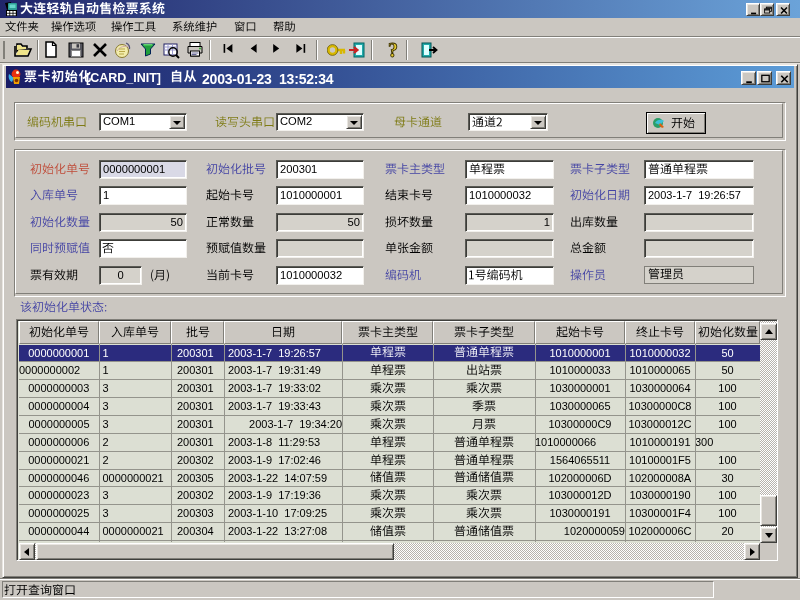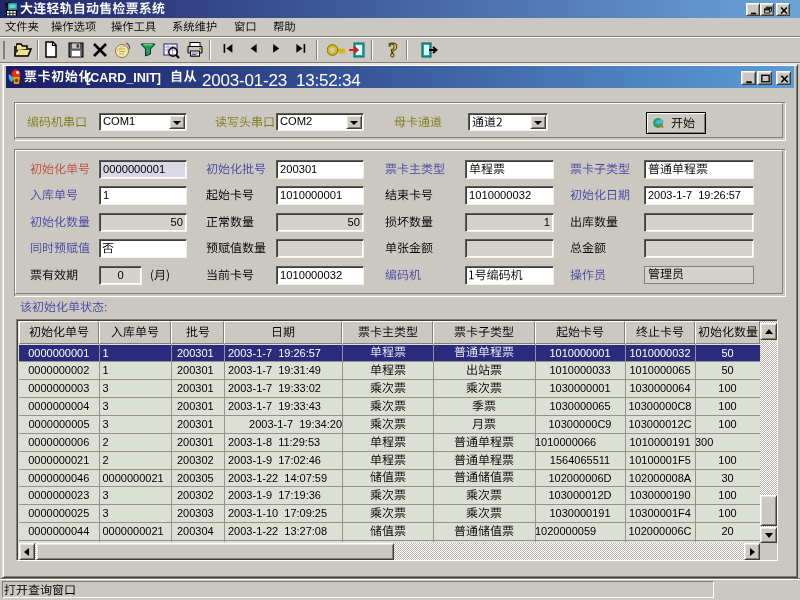--- a/index.html
+++ b/index.html
@@ -307,21 +307,21 @@
     <use href="#g28" x="13.6" y="11.1"></use>
     <use href="#g29" x="27.2" y="11.1"></use>
     <use href="#g30" x="40.8" y="11.1"></use>
     <use href="#g31" x="54.4" y="11.1"></use>
   </svg>
 <div class="abs at" style="left:86px;top:70.5px;color:#fff;font-weight:bold;font-size:12.5px">[CARD_INIT]</div>
 <svg class="ck" style="left:170px;top:70.0px;color:#fff" width="28" height="14" viewBox="0 0 28 14">
     <use href="#g4" x="0.0" y="11.1"></use>
     <use href="#g32" x="13.6" y="11.1"></use>
   </svg>
-<div class="abs at" style="left:202px;top:71px;color:#fff;font-weight:normal;font-size:17px;letter-spacing:-0.2px">2003-01-23&nbsp; 13:52:34</div>
+<div class="abs at" style="left:202px;top:71px;color:#fff;font-weight:bold;font-size:14px;letter-spacing:-0.2px">2003-01-23&nbsp; 13:52:34</div>
 <div class="abs btn3" style="left:741px;top:71px;width:15px;height:14px">
     <svg width="13" height="12" viewBox="0 0 13 13" style="position:absolute;left:1px;top:1px">
       <rect x="3" y="9" width="6" height="2" fill="#000"></rect>
     </svg>
   </div>
 <div class="abs btn3" style="left:757px;top:71px;width:15px;height:14px">
     <svg width="13" height="12" viewBox="0 0 13 13" style="position:absolute;left:1px;top:1px">
       <rect x="2.5" y="2.5" width="8" height="7" fill="none" stroke="#000" stroke-width="1.4"></rect>
     </svg>
   </div>
@@ -645,21 +645,21 @@
     <use href="#g43" x="12.0" y="10.3"></use>
     <use href="#g50" x="24.0" y="10.3"></use>
     <use href="#g57" x="36.0" y="10.3"></use>
     <use href="#g53" x="48.0" y="10.3"></use>
   </svg>
 <div class="abs gt" style="left:535px;top:344.5px;width:90px;height:17.85px;line-height:17.85px;text-align:center;color:#fff">1010000001</div>
 <div class="abs gt" style="left:625px;top:344.5px;width:70px;height:17.85px;line-height:17.85px;text-align:center;color:#fff">1010000032</div>
 <div class="abs gt" style="left:695px;top:344.5px;width:65px;height:17.85px;line-height:17.85px;text-align:center;color:#fff">50</div>
 <div class="abs" style="left:19px;top:362.4px;width:741px;height:17.9px;background:#dcdfd3"></div>
 <div class="abs" style="left:19px;top:379.2px;width:741px;height:1px;background:#94948c"></div>
-<div class="abs gt" style="left:19px;top:362.4px;width:79.5px;height:23px;line-height:17.85px;text-align:center;color:#000">0000000002</div>
+<div class="abs gt" style="left:19px;top:362.4px;width:79.5px;height:23px;line-height:17.85px;color:#000">0000000002</div>
 <div class="abs gt" style="left:102.5px;top:362.4px;width:68.5px;height:17.85px;line-height:17.85px;text-align:left;color:#000">1</div>
 <div class="abs gt" style="left:177px;top:362.4px;width:47px;height:17.85px;line-height:17.85px;text-align:left;color:#000">200301</div>
 <div class="abs gt" style="left:228px;top:362.4px;width:114px;height:17.85px;line-height:17.85px;text-align:left;color:#000">2003-1-7&nbsp;&nbsp;19:31:49</div>
 <svg class="ck" style="left:369.5px;top:364.3px;color:#000" width="37" height="13" viewBox="0 0 37 13">
     <use href="#g50" x="0.0" y="10.3"></use>
     <use href="#g57" x="12.0" y="10.3"></use>
     <use href="#g53" x="24.0" y="10.3"></use>
   </svg>
 <svg class="ck" style="left:466.0px;top:364.3px;color:#000" width="37" height="13" viewBox="0 0 37 13">
     <use href="#g73" x="0.0" y="10.3"></use>
@@ -836,21 +836,21 @@
     <use href="#g78" x="12.0" y="10.3"></use>
     <use href="#g53" x="24.0" y="10.3"></use>
   </svg>
 <svg class="ck" style="left:454.0px;top:524.9px;color:#000" width="61" height="13" viewBox="0 0 61 13">
     <use href="#g59" x="0.0" y="10.3"></use>
     <use href="#g43" x="12.0" y="10.3"></use>
     <use href="#g107" x="24.0" y="10.3"></use>
     <use href="#g78" x="36.0" y="10.3"></use>
     <use href="#g53" x="48.0" y="10.3"></use>
   </svg>
-<div class="abs gt" style="left:535px;top:523.0px;width:90px;height:17.85px;line-height:17.85px;text-align:left;color:#000">1020000059</div>
+<div class="abs gt" style="left:535px;top:523.0px;width:90px;height:17.85px;line-height:17.85px;text-align:right;color:#000">1020000059</div>
 <div class="abs gt" style="left:625px;top:523.0px;width:70px;height:17.85px;line-height:17.85px;text-align:center;color:#000">102000006C</div>
 <div class="abs gt" style="left:695px;top:523.0px;width:65px;height:17.85px;line-height:17.85px;text-align:center;color:#000">20</div>
 <div class="abs" style="left:98.5px;top:344px;width:1px;height:198px;background:#94948c"></div>
 <div class="abs" style="left:171.0px;top:344px;width:1px;height:198px;background:#94948c"></div>
 <div class="abs" style="left:224.0px;top:344px;width:1px;height:198px;background:#94948c"></div>
 <div class="abs" style="left:342.0px;top:344px;width:1px;height:198px;background:#94948c"></div>
 <div class="abs" style="left:433.0px;top:344px;width:1px;height:198px;background:#94948c"></div>
 <div class="abs" style="left:535.0px;top:344px;width:1px;height:198px;background:#94948c"></div>
 <div class="abs" style="left:625.0px;top:344px;width:1px;height:198px;background:#94948c"></div>
 <div class="abs" style="left:695.0px;top:344px;width:1px;height:198px;background:#94948c"></div>

